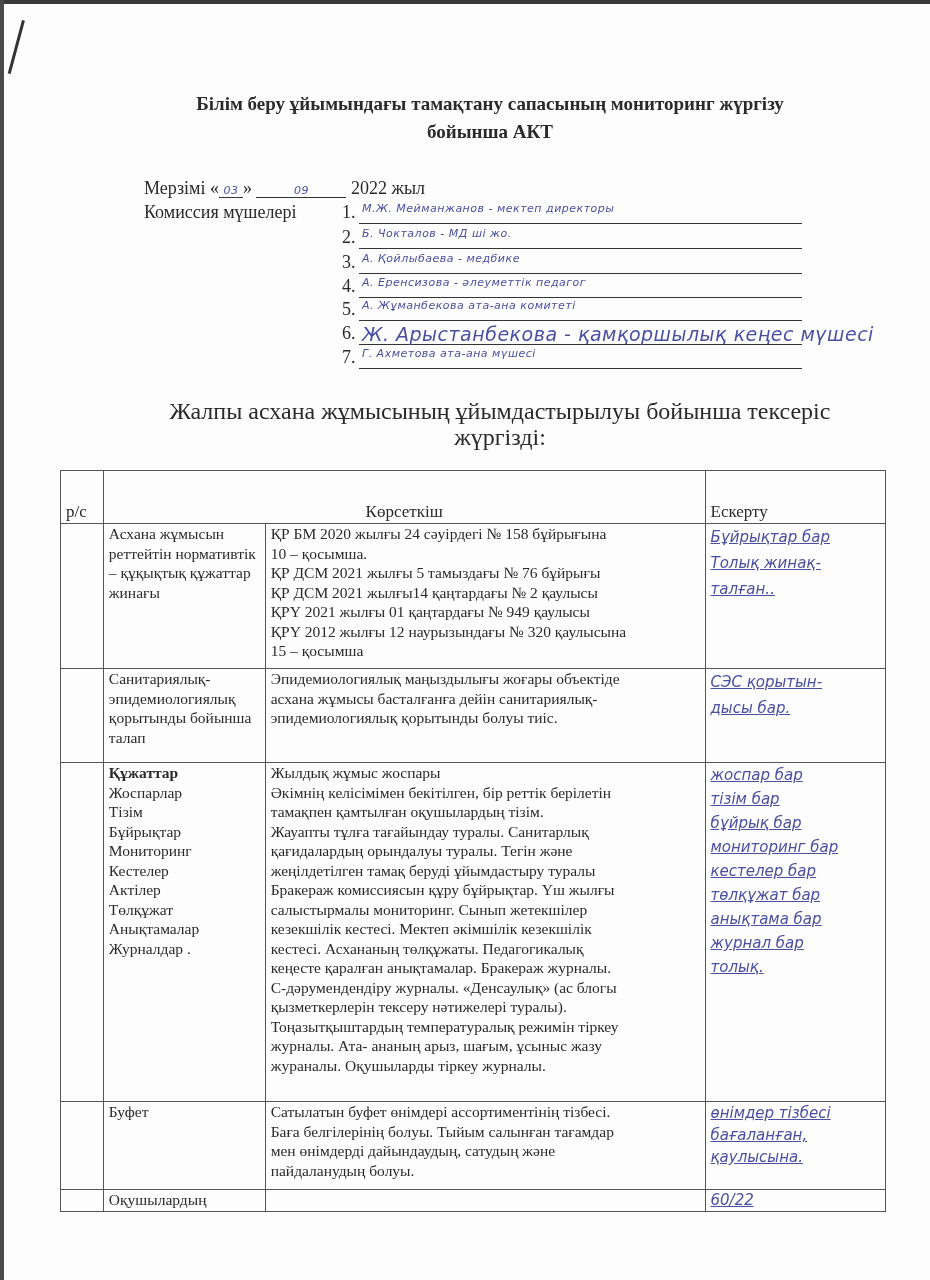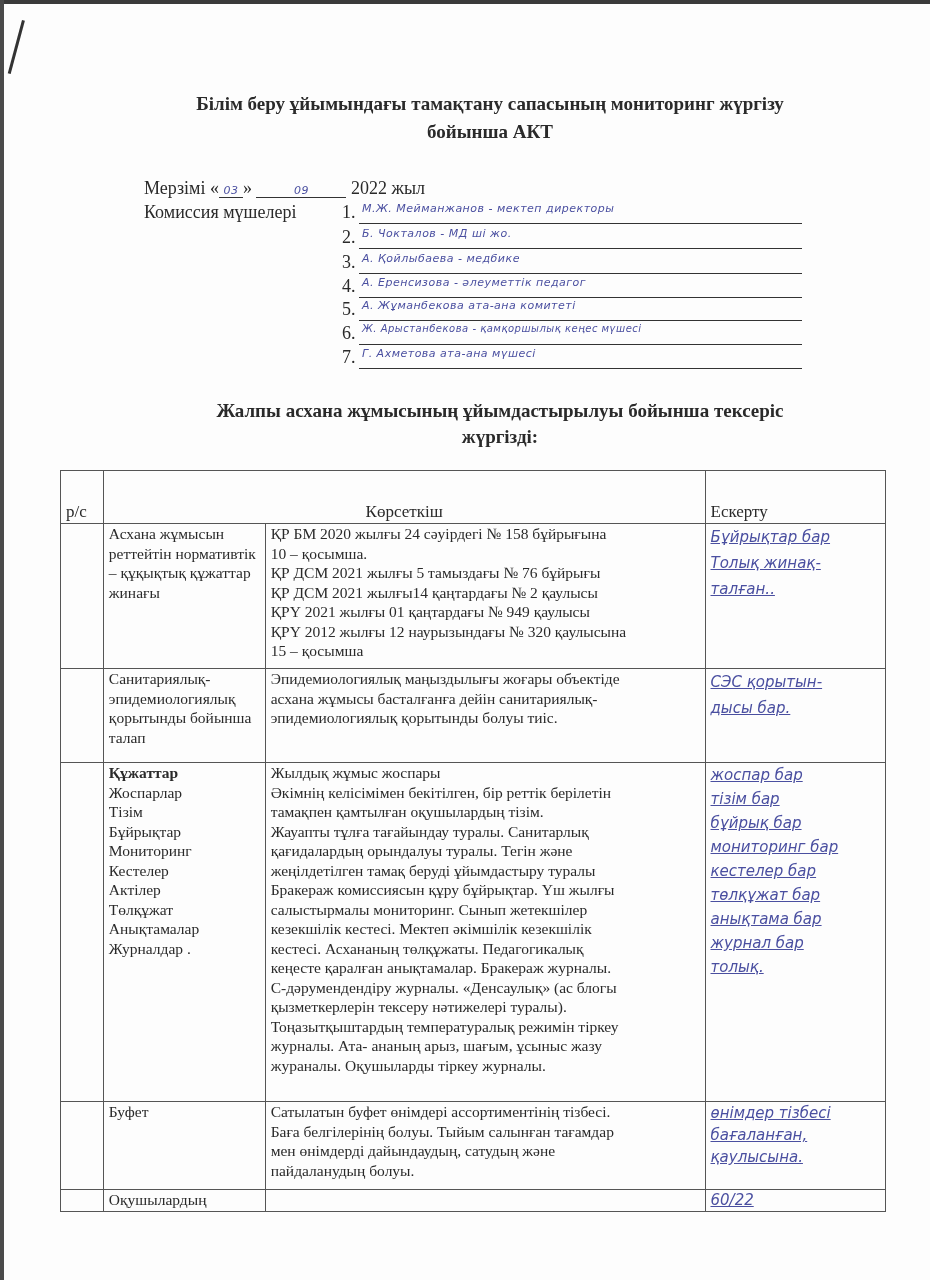--- a/index.html
+++ b/index.html
@@ -31,21 +31,21 @@
   .member {
     position:absolute; left:342px; font-size:18px; height:22px; width:460px;
   }
   .member .num { display:inline-block; width:17px; }
   .member .line {
     position:absolute; left:17px; right:0; bottom:0; border-bottom:1px solid #333;
   }
   .member .ink { position:absolute; left:20px; top:0; white-space:nowrap; }
   .subtitle {
     position:absolute; left:150px; top:398px; width:700px;
-    text-align:center; font-weight:bold; font-size:19px; line-height:26px;
+    text-align:center; font-weight:normal; font-size:24px; line-height:26px;
   }
   table.main {
     position:absolute; left:60px; top:470px; width:826px;
     border-collapse:collapse; font-size:15.5px; line-height:19.5px;
   }
   table.main td {
     border:1px solid #555; vertical-align:top; padding:0 5px;
   }
   .col-num { width:32px; }
   .col-name { width:151px; }
@@ -85,21 +85,21 @@
 <div class="member" style="top:252px;">
   <span class="num">3.</span><span class="line"></span><span class="ink">А. Қойлыбаева - медбике</span>
 </div>
 <div class="member" style="top:276px;">
   <span class="num">4.</span><span class="line"></span><span class="ink">А. Еренсизова - әлеуметтік педагог</span>
 </div>
 <div class="member" style="top:299px;">
   <span class="num">5.</span><span class="line"></span><span class="ink">А. Жұманбекова ата-ана комитеті</span>
 </div>
 <div class="member" style="top:323px;">
-  <span class="num">6.</span><span class="line"></span><span class="ink" style="font-size:10px;">Ж. Арыстанбекова - қамқоршылық кеңес мүшесі</span>
+  <span class="num">6.</span><span class="line"></span><span class="ink" style="font-size:19px;">Ж. Арыстанбекова - қамқоршылық кеңес мүшесі</span>
 </div>
 <div class="member" style="top:347px;">
   <span class="num">7.</span><span class="line"></span><span class="ink">Г. Ахметова  ата-ана  мүшесі</span>
 </div>
 
 <div class="subtitle">
   <div>Жалпы асхана жұмысының ұйымдастырылуы бойынша тексеріс</div>
   <div>жүргізді:</div>
 </div>
 

